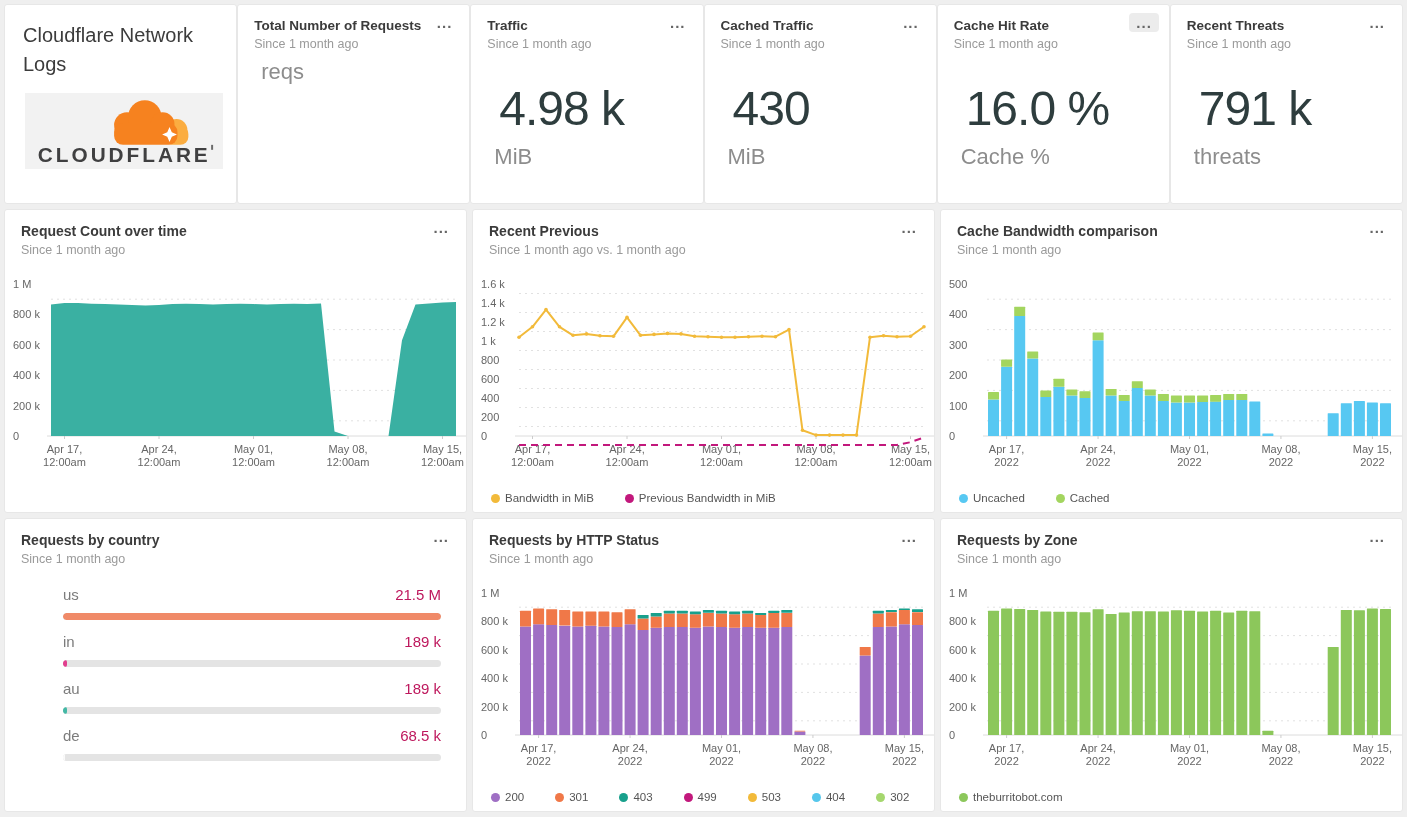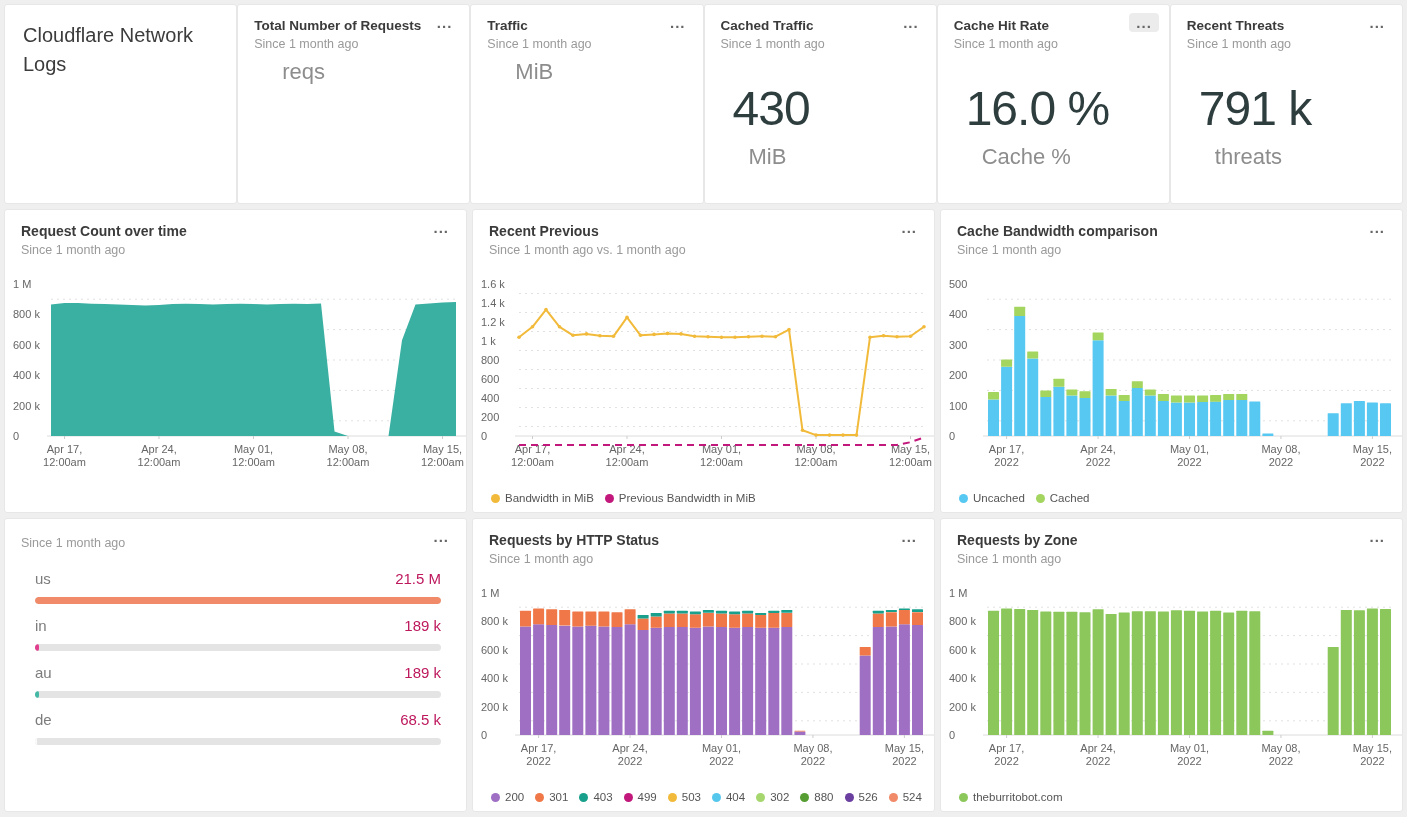--- a/index.html
+++ b/index.html
@@ -14,59 +14,73 @@
   .panel-title { font-size:13.5px; font-weight:700; color:#3b3b3b; }
   .chart-panel .panel-title { font-size:14px; }
   .panel-sub { font-size:12.5px; color:#9a9a9a; margin-top:4px; }
   .menu { position:absolute; top:8px; right:10px; background:transparent; border:none;
     color:#666; font-size:15px; font-weight:700; letter-spacing:1px; cursor:pointer;
     padding:2px 7px; line-height:1; border-radius:4px; font-family:inherit; }
   .menu.active { background:#ececec; }
   .brand-title { padding:16px 18px 0; font-size:20px; color:#3c3c3c; line-height:1.45; }
   .logo-box { position:absolute; left:20px; top:88px; width:198px; height:76px; background:#f2f2f2; }
   .stat-value { margin:30px 0 0 28px; font-size:48px; color:#2e3d3e; letter-spacing:-1px; white-space:nowrap; }
-  .stat-unit { margin:8px 0 0 44px; font-size:22px; color:#8d8d8d; }
+  .stat-unit { margin:8px 0 0 23px; font-size:22px; color:#8d8d8d; }
   svg.chart { position:absolute; left:0; top:60px; width:100%; height:calc(100% - 92px); display:block; }
   svg text { font-family:"Liberation Sans","DejaVu Sans",sans-serif; }
-  .legend { position:absolute; left:18px; bottom:8px; display:flex; gap:11px; align-items:center;
+  .legend { position:absolute; left:18px; bottom:8px; display:flex; gap:31px; align-items:center;
     font-size:11.5px; color:#555; white-space:nowrap; }
   .legend-item { display:flex; align-items:center; cursor:pointer; }
   .legend-dot { width:9px; height:9px; border-radius:50%; display:inline-block; margin-right:5px; flex:none; }
-  .country-list { padding:20px 25px 0 30px; }
+  .country-list { padding:20px 25px 0 30px;margin-left:28px; }
   .c-row { margin-bottom:13px; }
   .c-line { display:flex; justify-content:space-between; font-size:15px; color:#7c7c7c; }
   .c-val { color:#be185d; }
   .c-track { margin-top:10px; height:7px; border-radius:4px; background:#e4e4e4; overflow:hidden; }
   .c-fill { height:100%; border-radius:4px; }
 </style>
 </head>
 <body>
 
 <div class="board">
 
   <div class="row1">
     <div class="panel">
       <div class="brand-title">Cloudflare Network Logs</div>
+      <div class="logo-box">
+        <svg width="198" height="76" viewBox="0 0 200 76">
+          <circle cx="153" cy="37" r="11" fill="#fbad41"></circle>
+          <rect x="141" y="33" width="24" height="19" rx="8" fill="#fbad41"></rect>
+          <circle cx="103" cy="32" r="13" fill="#f6821f"></circle>
+          <circle cx="121" cy="24" r="17" fill="#f6821f"></circle>
+          <circle cx="139" cy="31" r="12" fill="#f6821f"></circle>
+          <rect x="90" y="30" width="64" height="22" rx="9" fill="#f6821f"></rect>
+          <path d="M146 34 l2.3 5.2 5.2 2.3 -5.2 2.3 -2.3 5.2 -2.3 -5.2 -5.2 -2.3 5.2 -2.3 z" fill="#ffffff"></path>
+          <text x="13" y="69" font-size="21" font-weight="700" letter-spacing="3" fill="#404041">CLOUDFLARE</text>
+          <rect x="188" y="52" width="2" height="5" fill="#6b6b6b"></rect>
+        </svg>
+      </div>
     </div>
 
     <div class="panel">
       <div class="panel-head">
         <div class="panel-title">Total Number of Requests</div>
         <div class="panel-sub">Since 1 month ago</div>
         <button class="menu">...</button>
       </div>
       <div class="stat-unit">reqs</div>
     </div>
 
     <div class="panel">
       <div class="panel-head">
         <div class="panel-title">Traffic</div>
         <div class="panel-sub">Since 1 month ago</div>
         <button class="menu">...</button>
       </div>
+      <div class="stat-value">4.98 k</div>
       <div class="stat-unit">MiB</div>
     </div>
 
     <div class="panel">
       <div class="panel-head">
         <div class="panel-title">Cached Traffic</div>
         <div class="panel-sub">Since 1 month ago</div>
         <button class="menu">...</button>
       </div>
       <div class="stat-value">430</div>
@@ -295,20 +309,21 @@
             <span class="legend-dot" style="background: rgb(163, 213, 95);"></span>
             <span>Cached</span>
           </span>
         </div>
     </div>
   </div>
 
   <div class="row3">
     <div class="panel chart-panel">
       <div class="panel-head">
+        <div class="panel-title">Requests by country</div>
         <div class="panel-sub">Since 1 month ago</div>
         <button class="menu">...</button>
       </div>
       <div class="country-list">
         <div class="c-row">
           <div class="c-line">
             <span class="c-label">us</span>
             <span class="c-val">21.5 M</span>
           </div>
           <div class="c-track">

